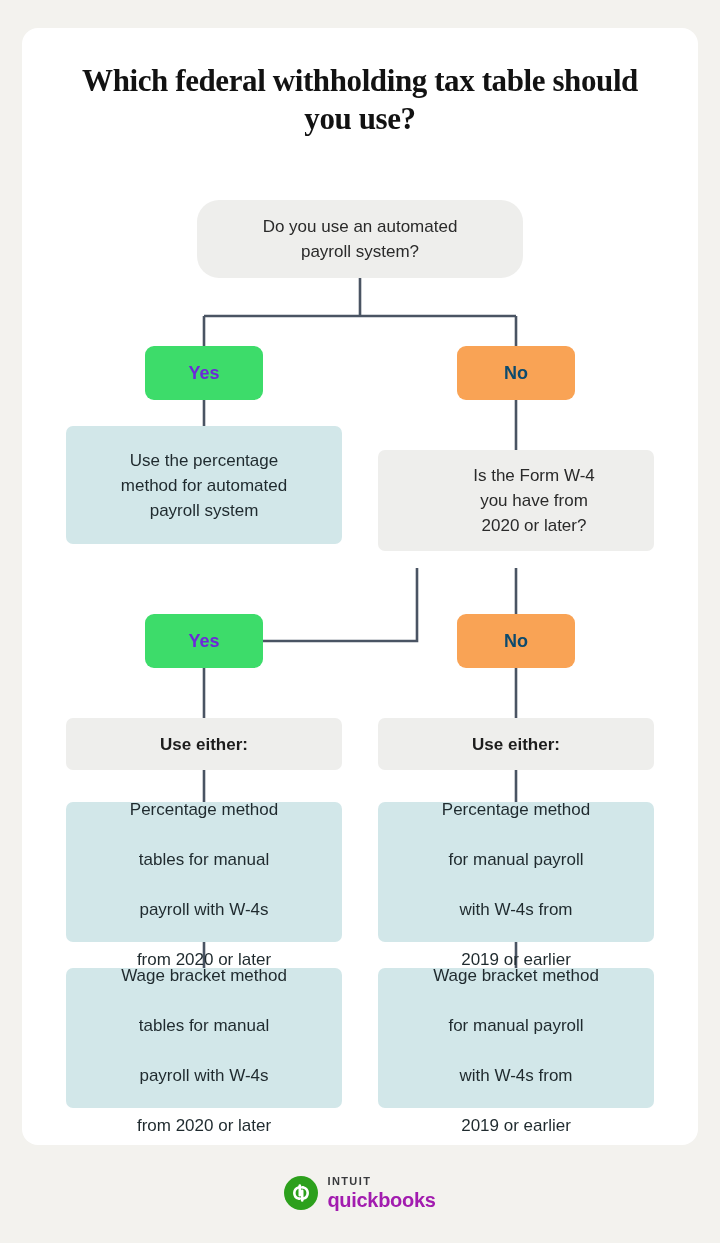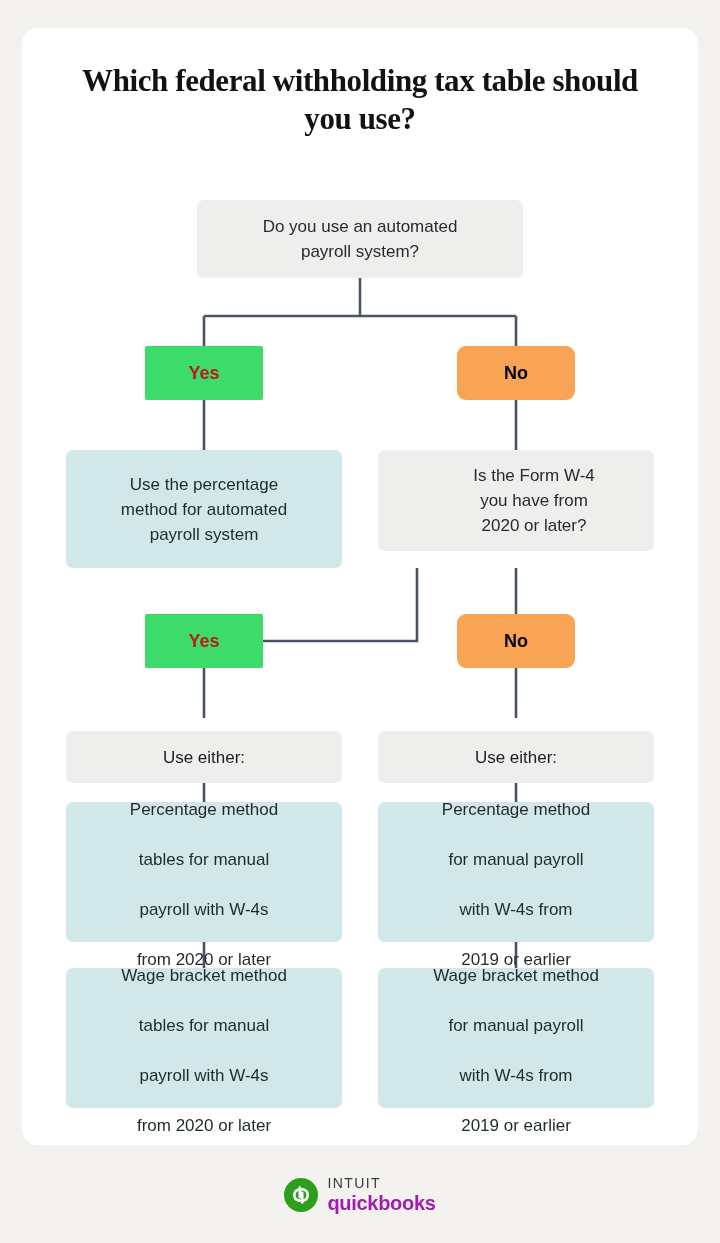--- a/index.html
+++ b/index.html
@@ -86,40 +86,39 @@
   .node.blue {
     background: #d2e7e9;
     color: #1f2a2e;
     font-size: 17px;
     line-height: 25px;
   }
 
   
   .node.yes {
     background: #3ddc6a;
-    color: #b91c1c;
+    color: #6d28d9;
     font-size: 18px;
     font-weight: bold;
-    border-radius: 2px;
+    border-radius: 9px;
   }
 
   
   .node.no {
     background: #f9a355;
-    color: #000000;
+    color: #0c4a6e;
     font-size: 18px;
     font-weight: bold;
     border-radius: 9px;
   }
 
   .node.label-box {
     font-size: 17px;
-    font-weight: normal;
+    font-weight: bold;
     color: #1d1d1d;
-    margin-top: 13px;
   }
 
   .node .txt {
     display: block;
     padding: 0 10px;
     white-space: pre-line;
   }
 
   .node .txt b {
     font-weight: normal;
@@ -146,22 +145,22 @@
     justify-content: center;
   }
   .qb-mark svg { display: block; }
   .qb-words {
     display: flex;
     flex-direction: column;
     justify-content: center;
     line-height: 1;
   }
   .qb-intuit {
-    font-size: 14px;
-    font-weight: normal;
+    font-size: 11px;
+    font-weight: bold;
     letter-spacing: 1.4px;
     color: #393a3d;
     margin-bottom: 3px;
   }
   .qb-name {
     font-size: 20px;
     font-weight: bold;
     letter-spacing: -0.3px;
     color: #a21caf;
   }
@@ -201,33 +200,33 @@
       <path d="M204,770 L204,802"></path>
       <path d="M204,942 L204,968"></path>
 
       <path d="M516,770 L516,802"></path>
       <path d="M516,942 L516,968"></path>
     </g>
   </svg>
 
   <div class="flow">
 
-    <div class="node grey" style="left:197px; top:200px; width:326px; height:78px;">
+    <div class="node grey" style="left:197px; top:200px; width:326px; height:78px;border-radius:22px;">
       <span class="txt">Do you use an automated
 payroll system?</span>
     </div>
 
     <div class="node yes" style="left:145px; top:346px; width:118px; height:54px;">
       <span class="txt">Yes</span>
     </div>
     <div class="node no" style="left:457px; top:346px; width:118px; height:54px;">
       <span class="txt">No</span>
     </div>
 
-    <div class="node blue" style="left:66px; top:450px; width:276px; height:118px;">
+    <div class="node blue" style="left:66px; top:426px; width:276px; height:118px;">
       <span class="txt">Use the percentage
 method for automated
 payroll system</span>
     </div>
 
     <div class="node grey" style="left:378px; top:450px; width:276px; height:101px;padding-left:36px;">
       <span class="txt">Is the Form W-4
 you have from
 2020 or later?</span>
     </div>

